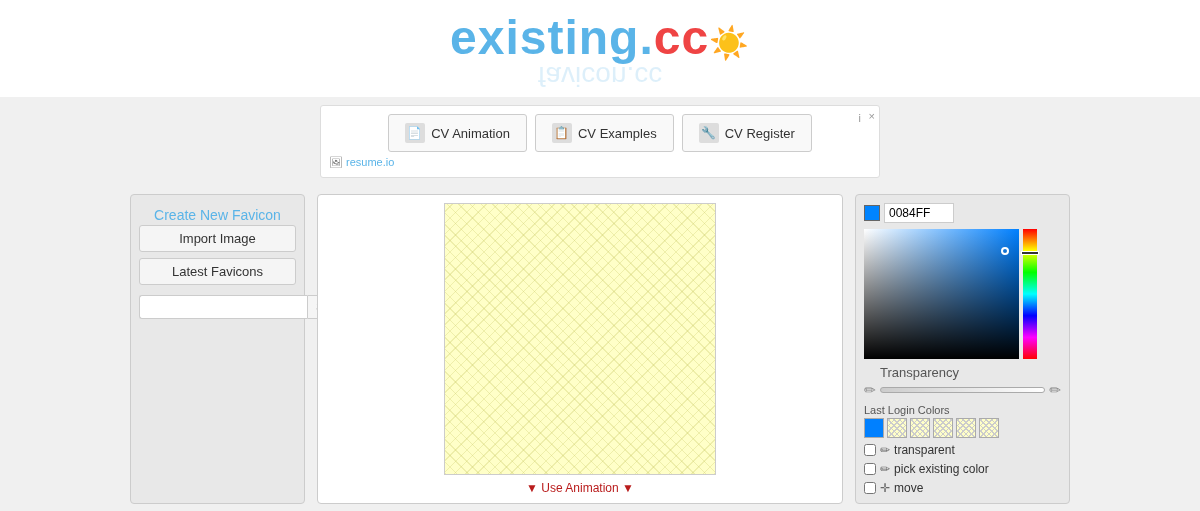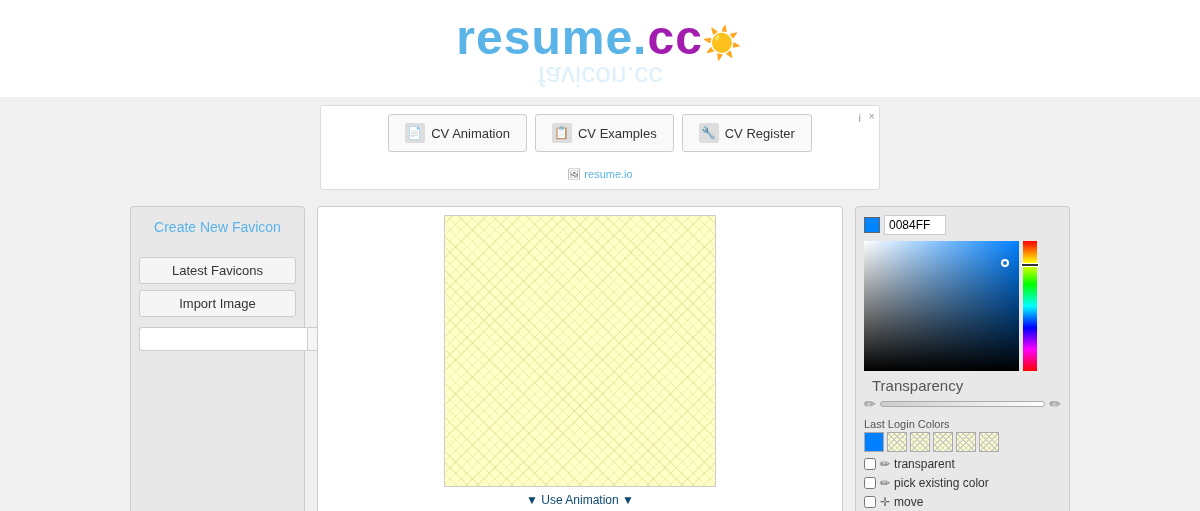--- a/index.html
+++ b/index.html
@@ -16,21 +16,21 @@
       padding: 10px 0 5px;
       background: #fff;
     }
     .logo-text {
       font-size: 48px;
       font-weight: bold;
       letter-spacing: 1px;
     }
     .logo-favicon { color: #5ab4e8; }
     .logo-dot { color: #5ab4e8; }
-    .logo-cc { color: #a21caf; }
+    .logo-cc { color: #ef4444; }
     .logo-sun { font-size: 32px; }
     .logo-reflection {
       font-size: 28px;
       opacity: 0.2;
       transform: scaleY(-1);
       display: block;
       color: #5ab4e8;
       margin-top: -5px;
     }
 
@@ -81,24 +81,24 @@
       width: 20px;
       height: 20px;
       background: #ddd;
       border-radius: 2px;
       display: flex;
       align-items: center;
       justify-content: center;
       font-size: 12px;
     }
     .ad-source {
-      text-align: center;
+      text-align: left;
       font-size: 11px;
       color: #666;
-      margin-top: 16px;
+      margin-top: 4px;
     }
     .ad-source span { color: #5ab4e8; }
 
     
     .main-container {
       display: flex;
       gap: 12px;
       padding: 8px 20px;
       max-width: 980px;
       margin: 0 auto;
@@ -109,21 +109,21 @@
       width: 175px;
       background: #e8e8e8;
       border: 1px solid #ccc;
       border-radius: 4px;
       padding: 12px 8px;
     }
     .sidebar-title {
       color: #5ab4e8;
       text-align: center;
       font-size: 14px;
-      margin-bottom: 22px;
+      margin-bottom: 2px;
     }
     .sidebar-btn {
       display: block;
       width: 100%;
       padding: 5px 10px;
       margin-bottom: 6px;
       background: #f5f5f5;
       border: 1px solid #ccc;
       border-radius: 3px;
       text-align: center;
@@ -170,21 +170,21 @@
       border: 1px solid #ccc;
       position: relative;
       overflow: hidden;
     }
     .canvas-animation {
       margin-top: 6px;
       font-size: 12px;
       color: #5ab4e8;
       cursor: pointer;
     }
-    .canvas-animation span { color: #0c4a6e; }
+    .canvas-animation span { color: #b91c1c; }
 
     
     .color-picker-panel {
       width: 215px;
       background: #e8e8e8;
       border: 1px solid #ccc;
       border-radius: 4px;
       padding: 8px;
     }
     .color-picker-title {
@@ -205,21 +205,21 @@
     .color-swatch-small {
       width: 16px;
       height: 16px;
       background: #0084ff;
       border: 1px solid #666;
     }
     .color-hex-input {
       border: 1px solid #ccc;
       padding: 2px 4px;
       font-size: 12px;
-      width: 62px;
+      width: 70px;
     }
     .color-gradient-box {
       width: 155px;
       height: 130px;
       position: relative;
       background: linear-gradient(to right, #fff, #0080ff);
       display: inline-block;
     }
     .color-gradient-overlay {
       position: absolute;
@@ -247,23 +247,23 @@
     .color-spectrum-cursor {
       position: absolute;
       top: 22px;
       right: -2px;
       width: 18px;
       height: 4px;
       background: #333;
       border: 1px solid #fff;
     }
     .transparency-label {
-      font-size: 15px;
+      font-size: 13px;
       color: #555;
-      margin: 6px 8px 2px;
+      margin: 6px 16px 2px;
     }
     .transparency-row {
       display: flex;
       align-items: center;
       gap: 4px;
     }
     .transparency-icon {
       font-size: 14px;
       color: #888;
     }
@@ -325,21 +325,21 @@
           transparent 8px
         );
     }
   </style>
 </head>
 <body>
 
 <div class="header">
   <div style="display:inline-block; position:relative;">
     <span class="logo-text">
-      <span class="logo-favicon">resume</span><span class="logo-dot">.</span><span class="logo-cc">cc</span><span class="logo-sun">☀️</span>
+      <span class="logo-favicon">existing</span><span class="logo-dot">.</span><span class="logo-cc">cc</span><span class="logo-sun">☀️</span>
     </span>
     <br>
     <span class="logo-reflection">favicon.cc</span>
   </div>
 </div>
 
 <div class="ad-banner">
   <span class="ad-info">ℹ</span>
   <span class="ad-close">×</span>
   <div class="ad-buttons">
@@ -358,22 +358,22 @@
   </div>
   <div class="ad-source">
     🖼 <span>resume.io</span>
   </div>
 </div>
 
 <div class="main-container">
 
   <div class="sidebar">
     <div class="sidebar-title">Create New Favicon</div>
+    <button class="sidebar-btn">Import Image</button>
     <button class="sidebar-btn">Latest Favicons</button>
-    <button class="sidebar-btn">Import Image</button>
     <div class="search-row">
       <input class="search-input" type="text" style="">
       <button class="search-btn">Search</button>
     </div>
   </div>
 
   <div class="canvas-area">
     <div class="favicon-canvas checkered"></div>
     <div class="canvas-animation">
       <span>▼ Use Animation ▼</span>

